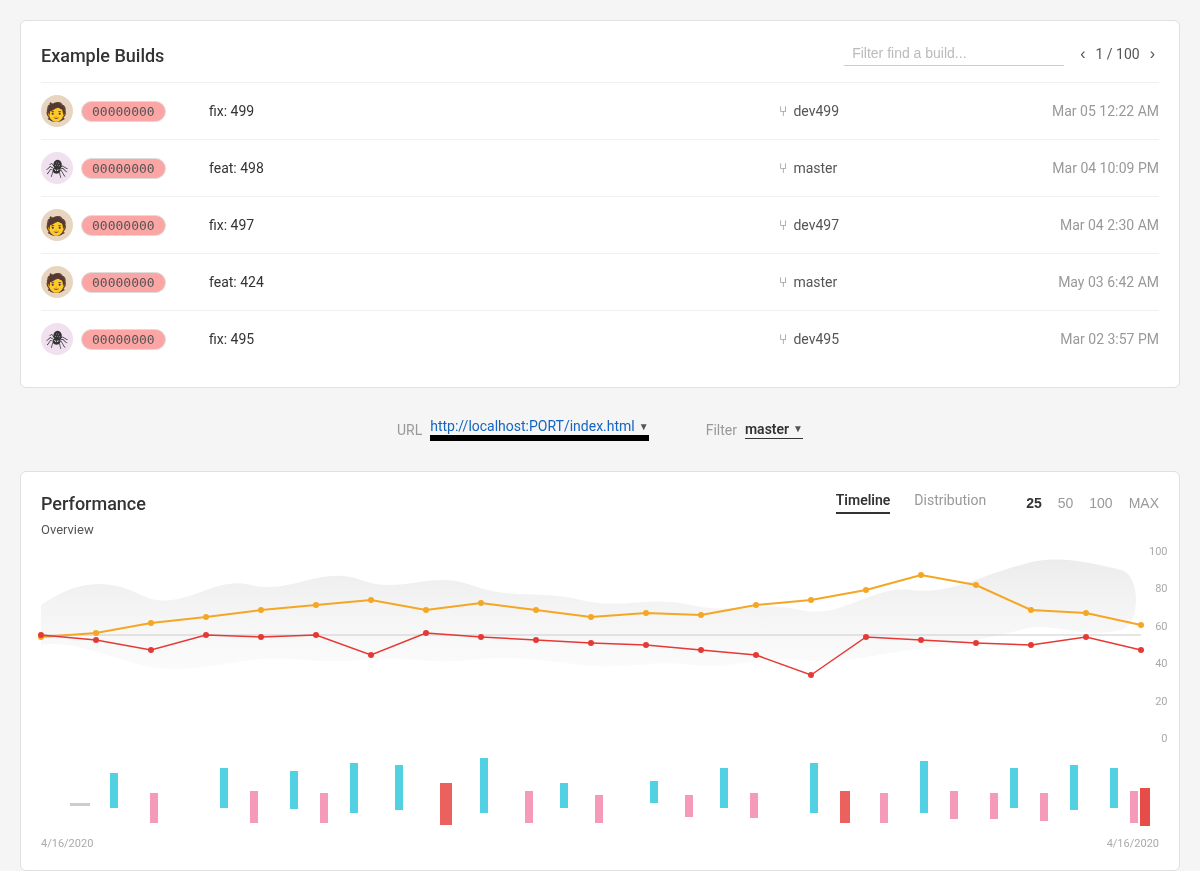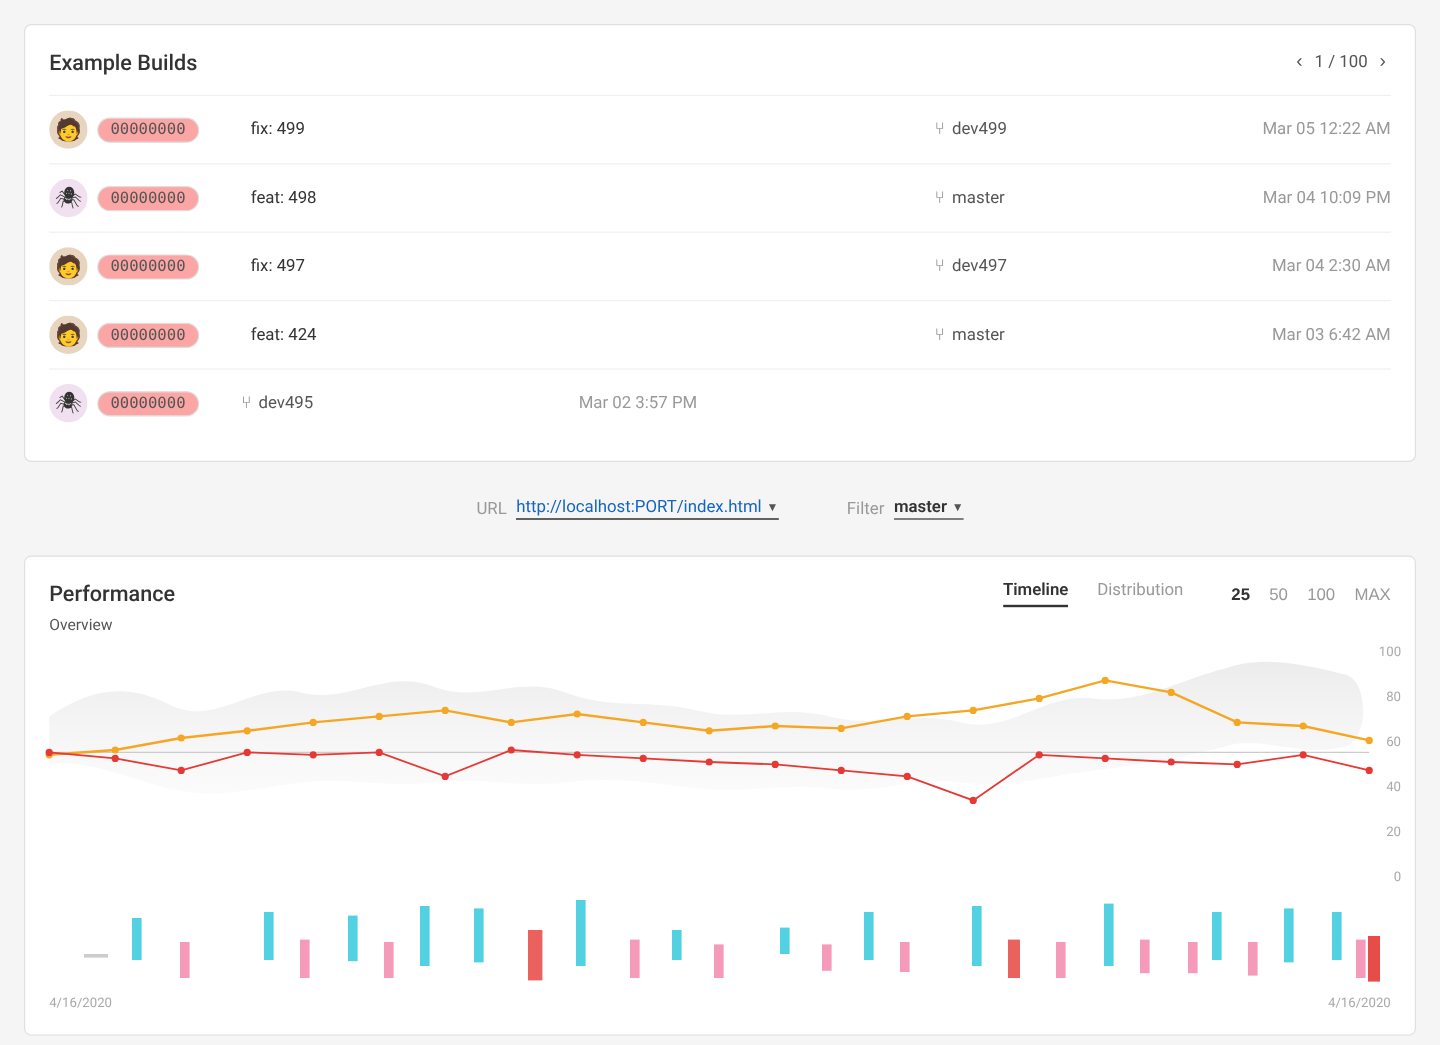--- a/index.html
+++ b/index.html
@@ -145,21 +145,21 @@
       align-items: center;
       gap: 8px;
     }
     .control-label {
       color: #999;
       font-size: 14px;
     }
     .control-value {
       color: #1565c0;
       font-size: 14px;
-      border-bottom: 1px solid #000000;
+      border-bottom: 6px solid #000000;
       padding-bottom: 1px;
       cursor: pointer;
       display: flex;
       align-items: center;
       gap: 4px;
     }
     .control-value-dark {
       color: #333;
       font-size: 14px;
       font-weight: 600;
@@ -267,20 +267,21 @@
   </style>
 </head>
 <body>
 
 <div class="page-container">
 
   <div class="builds-card">
     <div class="builds-header">
       <span class="builds-title">Example Builds</span>
       <div class="builds-header-right">
+        <input class="filter-input" type="text" placeholder="Filter find a build..." style="">
         <div class="pagination">
           <button class="pagination-btn">‹</button>
           <span>1 / 100</span>
           <button class="pagination-btn">›</button>
         </div>
       </div>
     </div>
 
     <div id="builds-list">
         <div class="build-row">
@@ -330,29 +331,30 @@
       <div class="build-avatar">
         <div class="avatar-img avatar-person">🧑</div>
       </div>
       <span class="build-id-badge">00000000</span>
     </div>
     <div class="build-name-cell">feat: 424</div>
     <div class="build-branch-cell">
       <span class="branch-icon">⑂</span>
       <span>master</span>
     </div>
-    <div class="build-date-cell">Mar 03 6:42 AM</div>
+    <div class="build-date-cell">May 03 6:42 AM</div>
   </div>
         <div class="build-row">
     <div class="build-id-cell">
       <div class="build-avatar">
         <div class="avatar-img avatar-spider">🕷</div>
       </div>
       <span class="build-id-badge">00000000</span>
     </div>
+    <div class="build-name-cell">fix: 495</div>
     <div class="build-branch-cell">
       <span class="branch-icon">⑂</span>
       <span>dev495</span>
     </div>
     <div class="build-date-cell">Mar 02 3:57 PM</div>
   </div>
       </div>
   </div>
 
   <div class="controls-bar">

